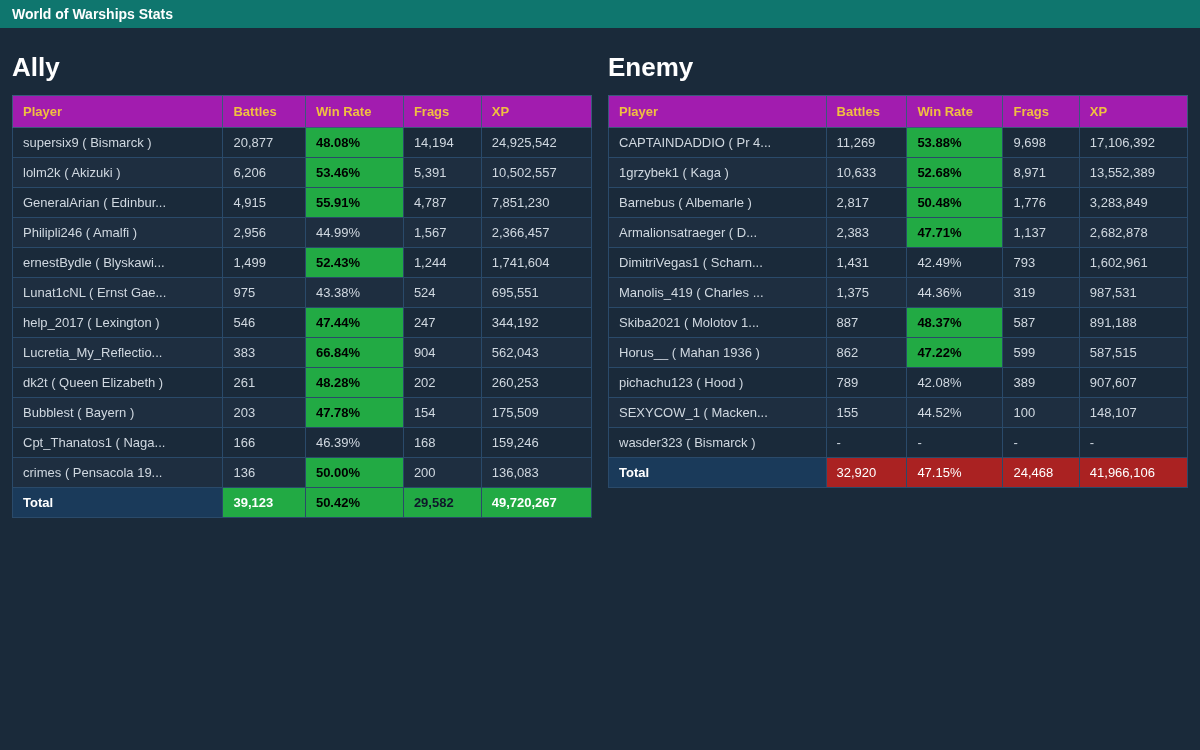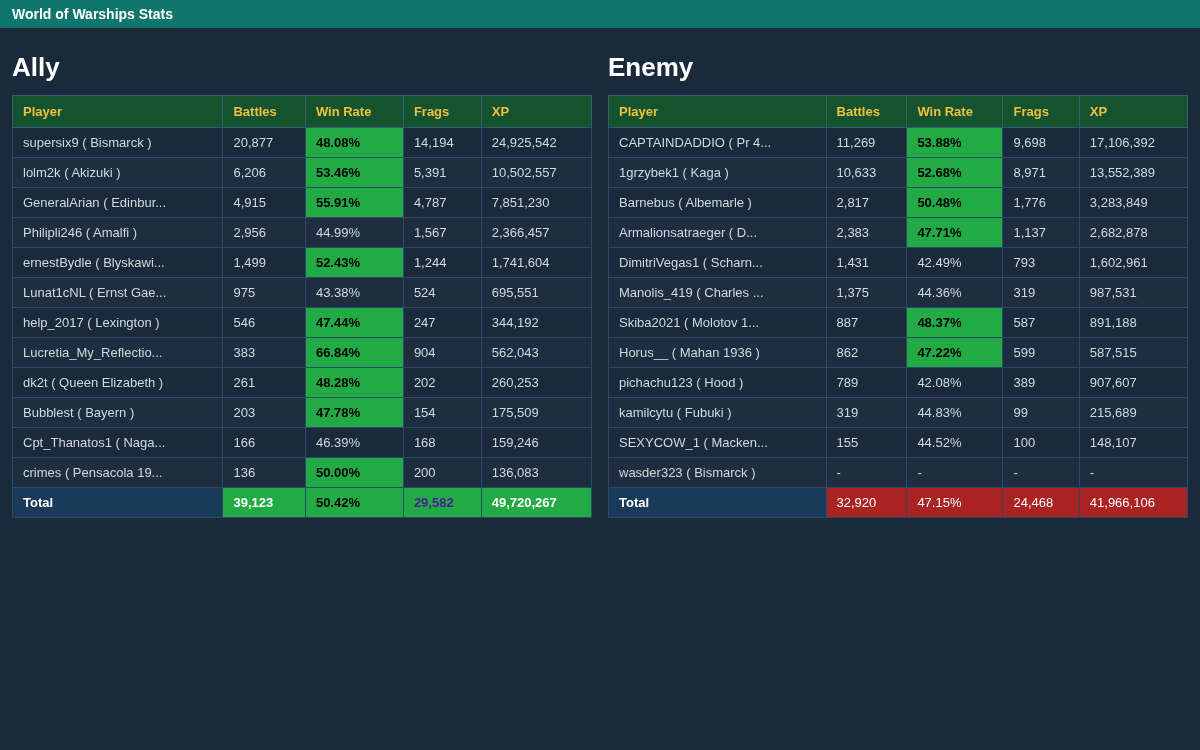--- a/index.html
+++ b/index.html
@@ -31,21 +31,21 @@
       font-weight: bold;
       color: #ffffff;
       margin-bottom: 12px;
     }
     table {
       width: 100%;
       border-collapse: collapse;
       border: 1px solid #3a5a7a;
     }
     th {
-      background: #14532d;
+      background: #a21caf;
       color: #f0c040;
       padding: 8px 10px;
       text-align: left;
       font-weight: bold;
       font-size: 13px;
       border: 1px solid #3a5a7a;
     }
     td {
       padding: 7px 10px;
       border: 1px solid #2a4a6a;
@@ -68,21 +68,21 @@
     .total-row .total-battles {
       background: #22aa44 !important;
       color: #ffffff;
     }
     .total-row .total-winrate {
       background: #22aa44 !important;
       color: #000000;
     }
     .total-row .total-frags {
       background: #22aa44 !important;
-      color: #4c1d95;
+      color: #0f172a;
     }
     .total-row .total-xp {
       background: #22aa44 !important;
       color: #ffffff;
     }
     .total-row-enemy .total-battles-e {
       background: #aa2222 !important;
       color: #ffffff;
     }
     .total-row-enemy .total-winrate-e {
@@ -285,27 +285,20 @@
             <td>587,515</td>
           </tr>
           <tr>
             <td>pichachu123 ( Hood )</td>
             <td>789</td>
             <td>42.08%</td>
             <td>389</td>
             <td>907,607</td>
           </tr>
           <tr>
-            <td>kamilcytu ( Fubuki )</td>
-            <td>319</td>
-            <td>44.83%</td>
-            <td>99</td>
-            <td>215,689</td>
-          </tr>
-          <tr>
             <td>SEXYCOW_1 ( Macken...</td>
             <td>155</td>
             <td>44.52%</td>
             <td>100</td>
             <td>148,107</td>
           </tr>
           <tr>
             <td>wasder323 ( Bismarck )</td>
             <td>-</td>
             <td>-</td>

